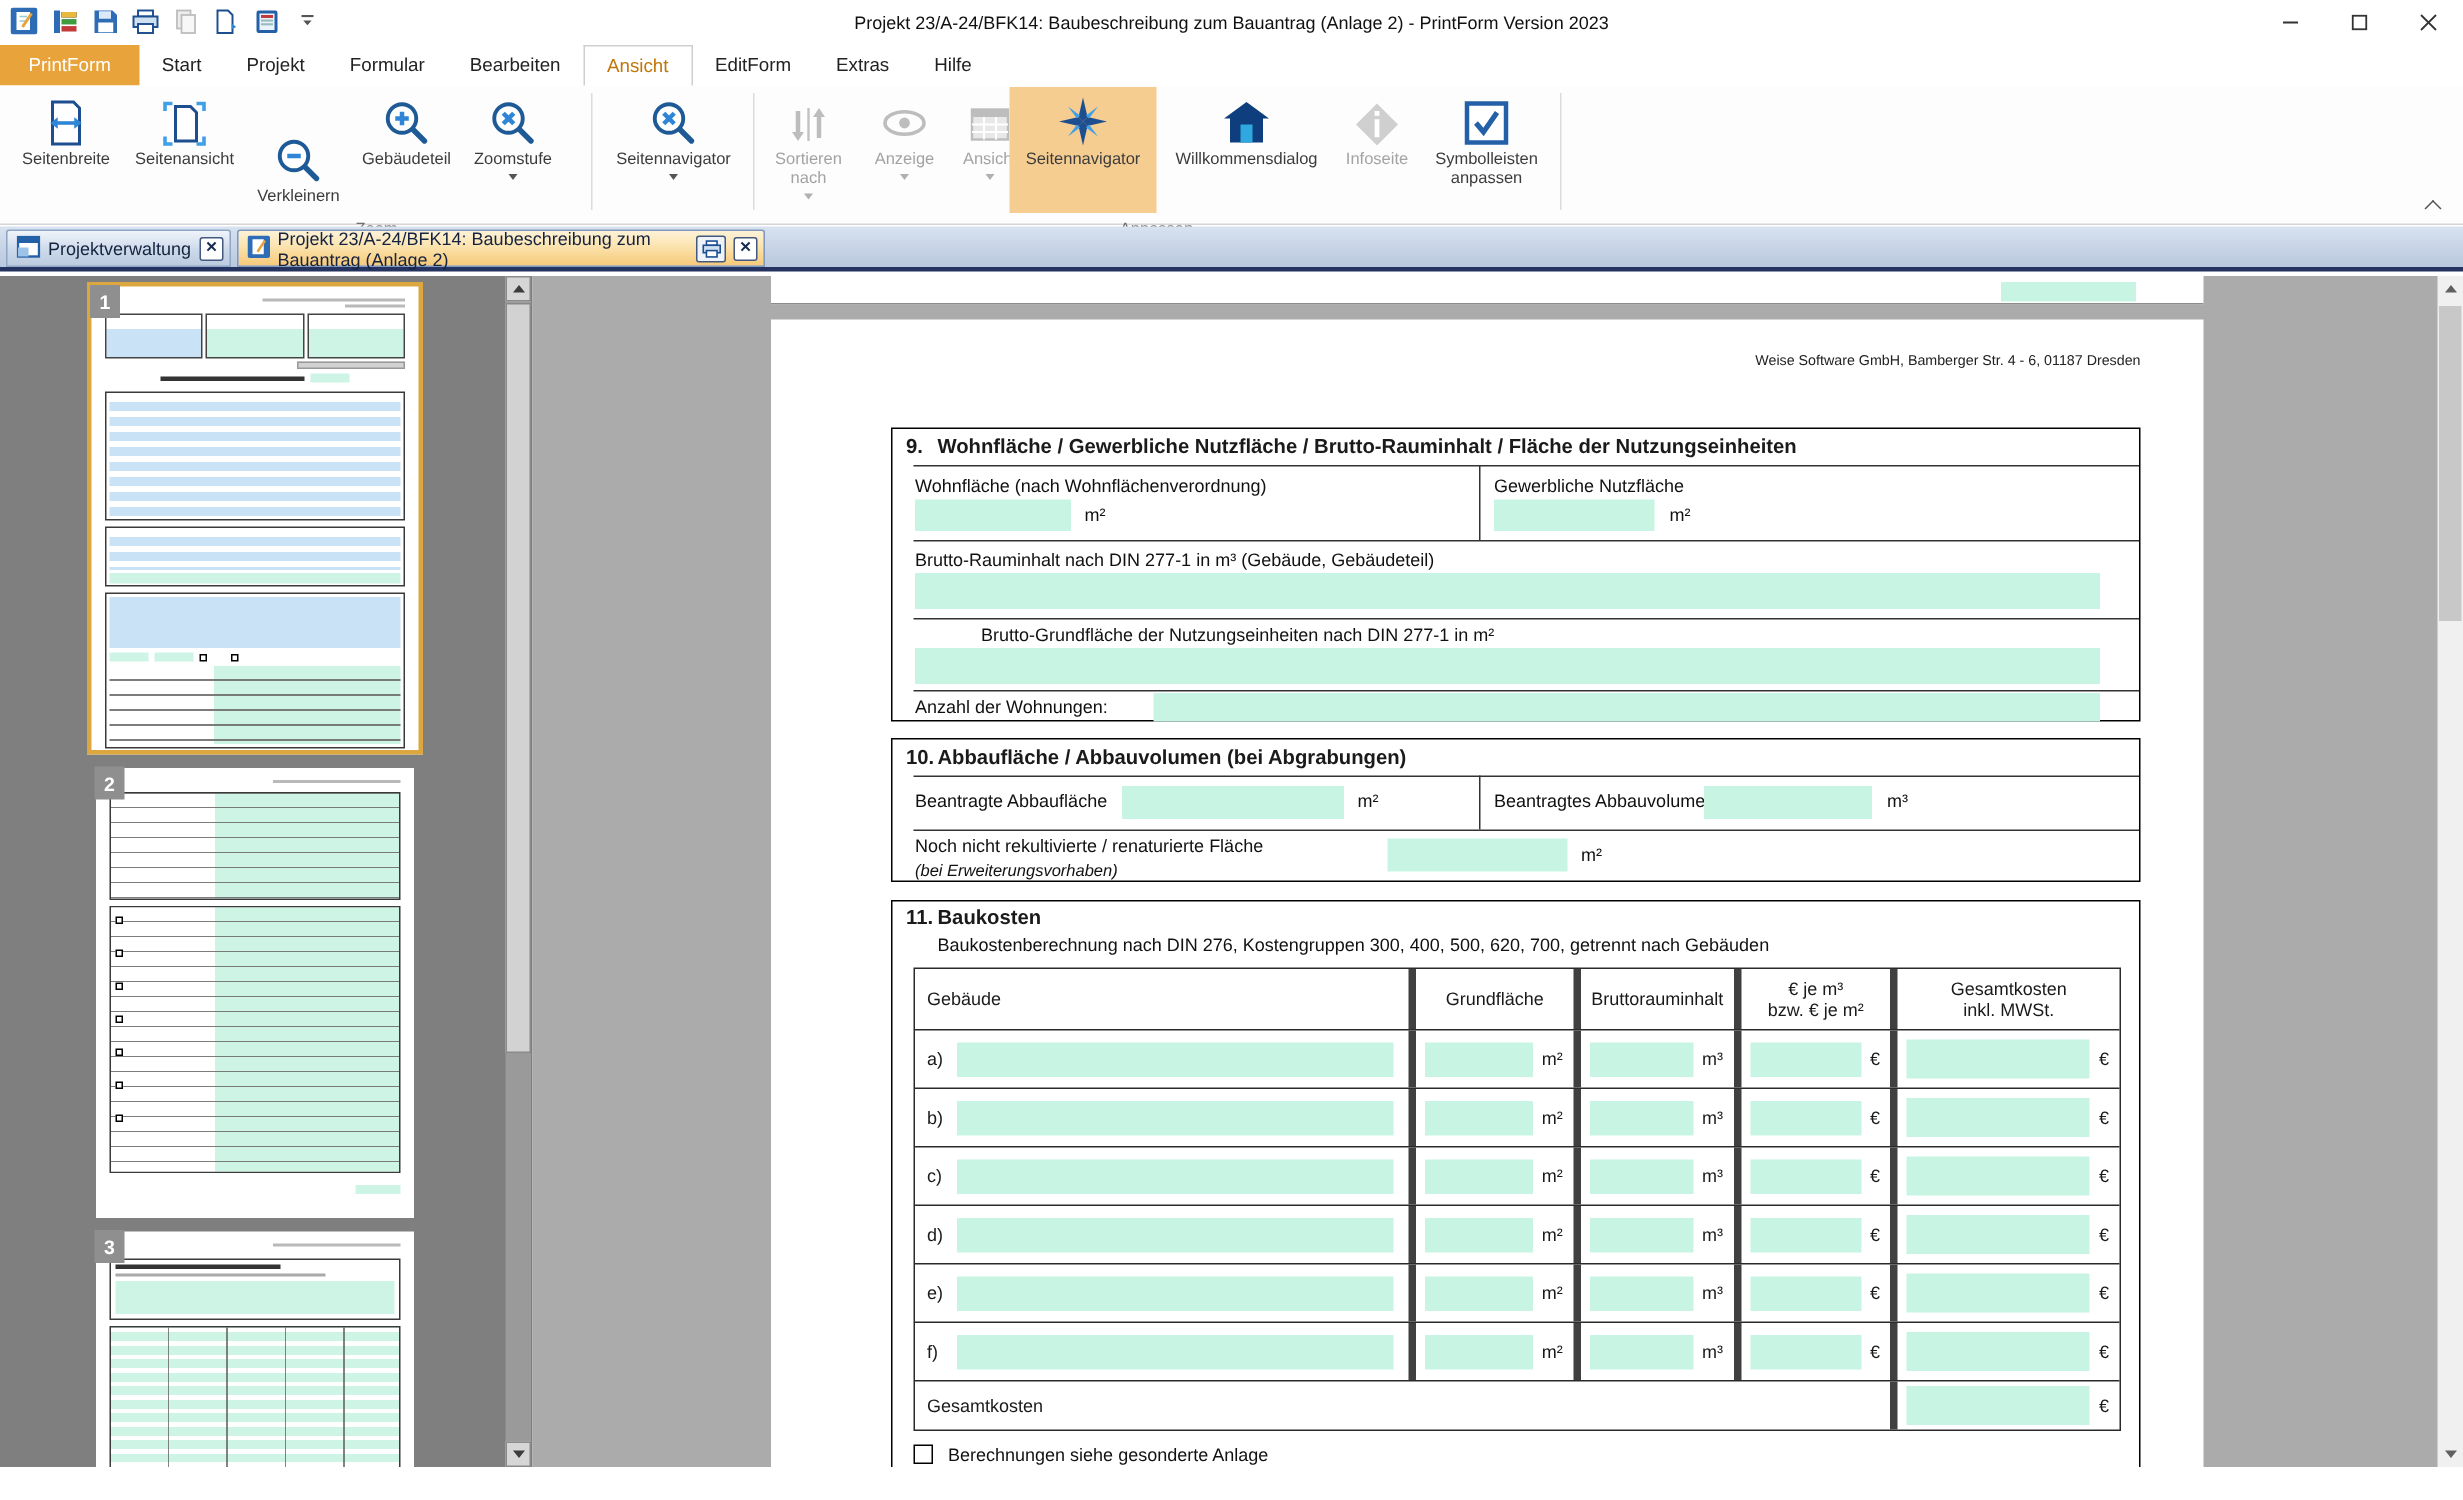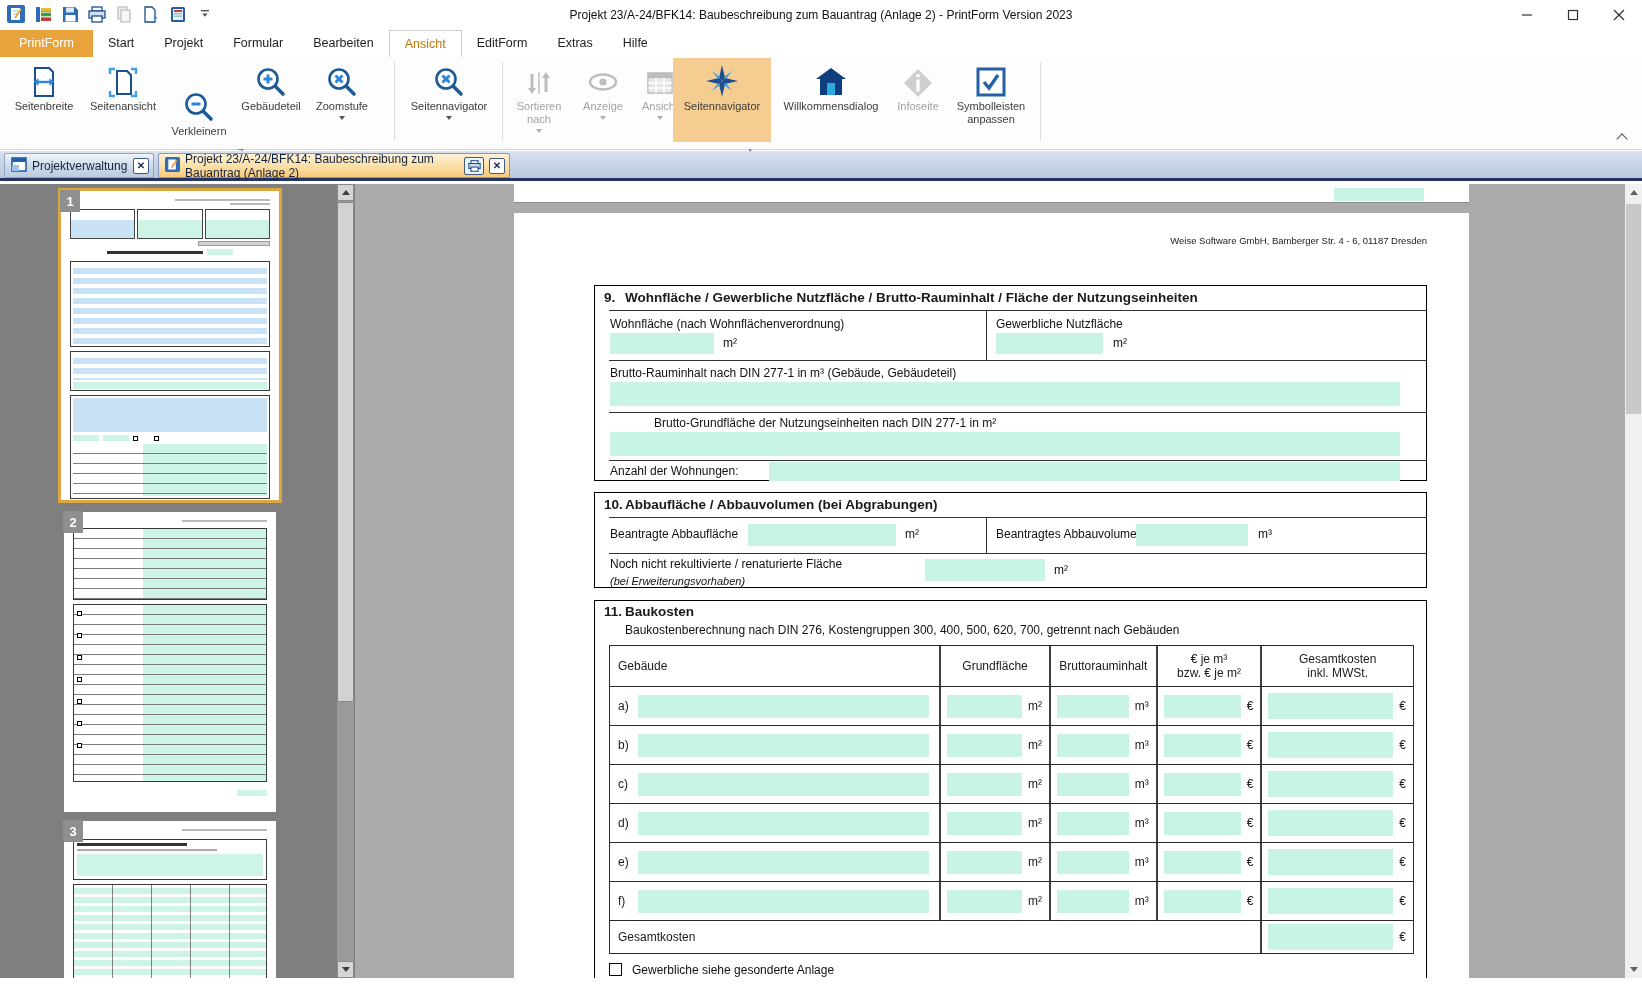--- a/index.html
+++ b/index.html
@@ -80,21 +80,21 @@
   .vrule { position:absolute; width:1px; background:#333; }
   .flabel { position:absolute; font-size:12px; color:#111; white-space:nowrap; }
   .mint { position:absolute; background:#c8f5e3; }
   .purple { background:#c7c4f1; }
   .unit { position:absolute; font-size:12px; color:#111; }
 
   
   .btable { position:absolute; left:14px; top:44px; width:805px; border:1px solid #2a2a2a; }
   .trow { display:flex; border-top:1px solid #2a2a2a; }
   .trow.first { border-top:none; }
-  .tc { position:relative; border-left:2px solid #404040; display:flex; align-items:center; }
+  .tc { position:relative; border-left:5px solid #404040; display:flex; align-items:center; }
   .tc.nol { border-left:none; }
   .tc-geb  { width:330px; }
   .tc-gf   { width:110px; }
   .tc-bri  { width:107px; }
   .tc-eur  { width:105px; }
   .tc-ges  { width:153px; }
   .th { justify-content:center; text-align:center; font-size:12px; line-height:14px; min-height:40px; }
   .drow { height:39px; }
   .cellmint { background:#c8f5e3; height:23px; }
   .cellunit { font-size:12px; margin:0 7px 0 6px; }
@@ -711,21 +711,21 @@
             <div class="trow" style="height:33px;">
               <div class="tc nol" style="width:652px;padding-left:8px;font-size:12px;">Gesamtkosten</div>
               <div class="tc tc-ges">
                   <div class="cellmint purple" style="flex:1;margin-left:6px;height:26px;"></div>
                   <span class="cellunit">€</span>
                 </div>
             </div>
           </div>
 
           <div class="formcheck" style="left:14px;top:362px;"></div>
-          <div class="flabel" style="left:37px;top:362px;">Gewerbliche siehe gesonderte Anlage</div>
+          <div class="flabel" style="left:37px;top:362px;">Berechnungen siehe gesonderte Anlage</div>
         </div>
       </div>
 
       <div style="position:absolute;right:0;top:0;width:17px;bottom:0;background:#f0f0f0;">
         <div style="position:absolute;top:0;left:0;width:17px;height:17px;display:flex;align-items:center;justify-content:center;">
             <span class="tri-up" style="border-bottom-color:#606060;"></span>
           </div>
         <div style="position:absolute;top:20px;left:1px;width:15px;height:210px;background:#c8c8c8;"></div>
         <div style="position:absolute;bottom:0;left:0;width:17px;height:17px;display:flex;align-items:center;justify-content:center;">
             <span class="tri-down" style="border-top-color:#606060;"></span>

